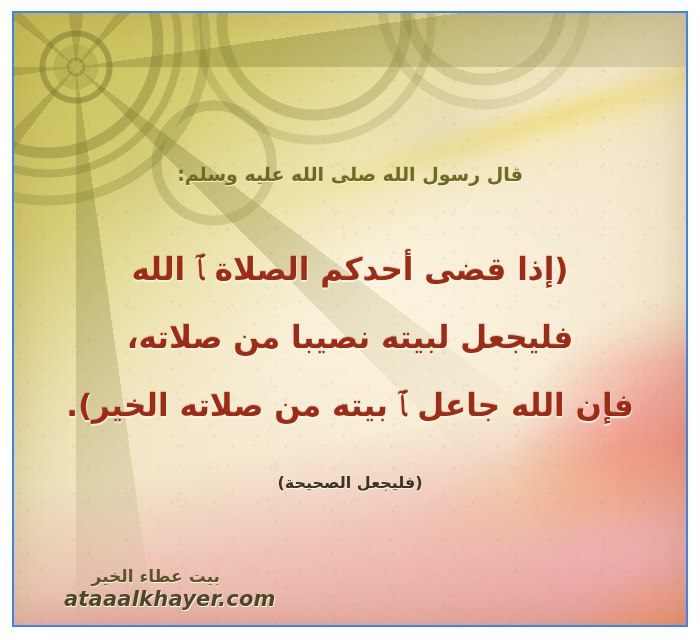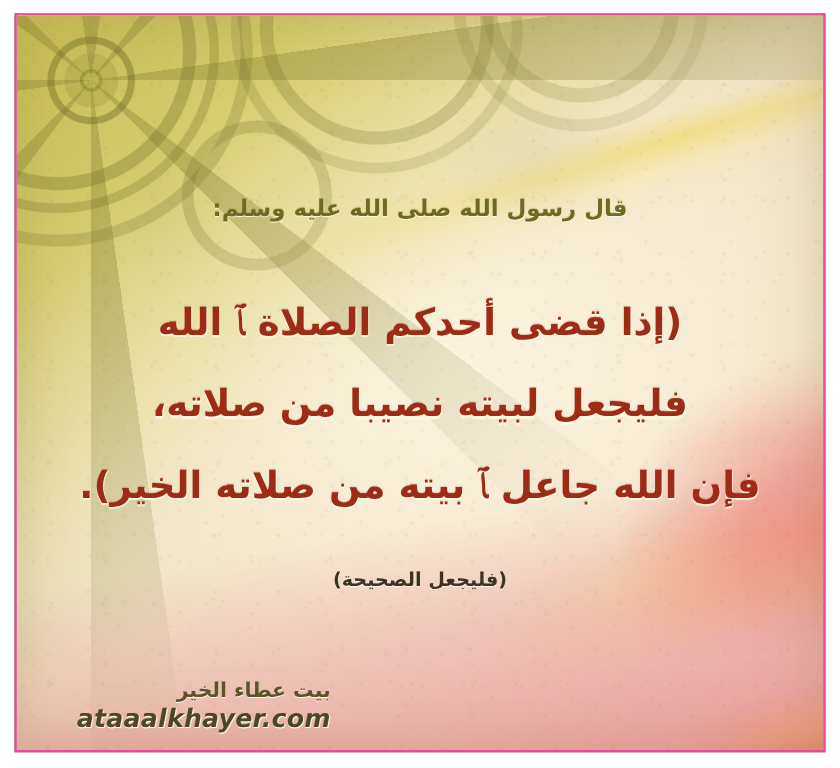--- a/index.html
+++ b/index.html
@@ -22,23 +22,23 @@
     height: 640px;
     box-sizing: border-box;
     padding: 11px 12px 13px 12px;
     background: #ffffff;
   }
   #frame {
     position: relative;
     width: 100%;
     height: 100%;
     box-sizing: border-box;
-    border: 2px solid #ec4899;
+    border: 2px solid #3b82f6;
     overflow: hidden;
-    background: #86efac;
+    background: #7dd3fc;
   }
 
   
   .layer {
     position: absolute;
     inset: 0;
     pointer-events: none;
   }
   #parchment {
     background:
@@ -212,21 +212,21 @@
     font-weight: bold;
     font-size: 16px;
     color: #3a3326;
     text-shadow: 0 1px 0 rgba(255,252,236,0.8);
   }
 
   #brand {
     position: absolute;
     left: 22px;
     bottom: 14px;
-    text-align: right;
+    text-align: center;
   }
   #brand-ar {
     direction: rtl;
     font-family: "DejaVu Sans", "Liberation Sans", sans-serif;
     font-weight: bold;
     font-size: 17px;
     line-height: 22px;
     color: #5d5326;
     letter-spacing: 1px;
     text-shadow: 0 1px 0 rgba(255,255,248,0.9);

